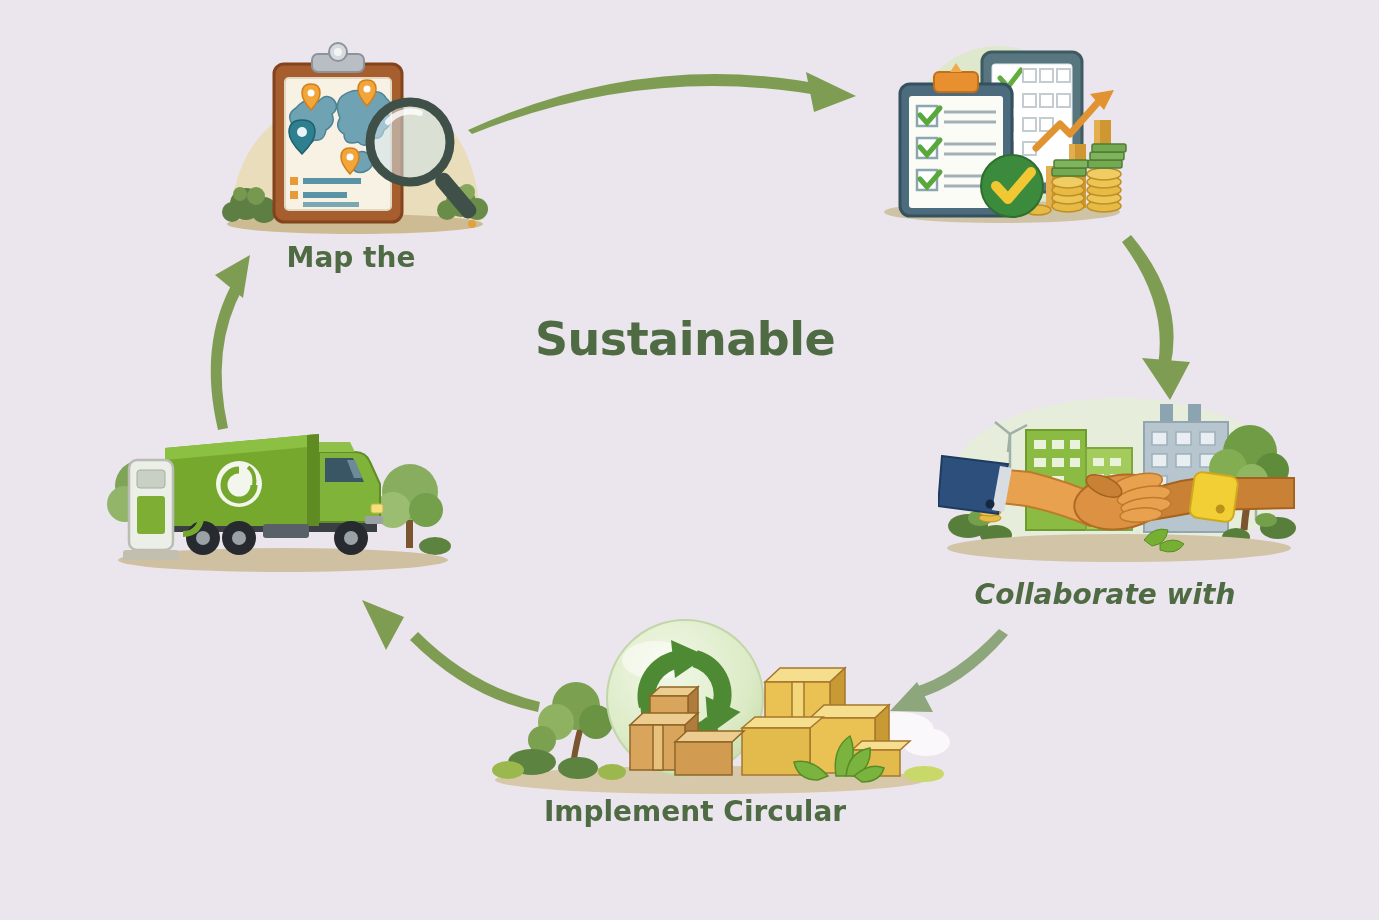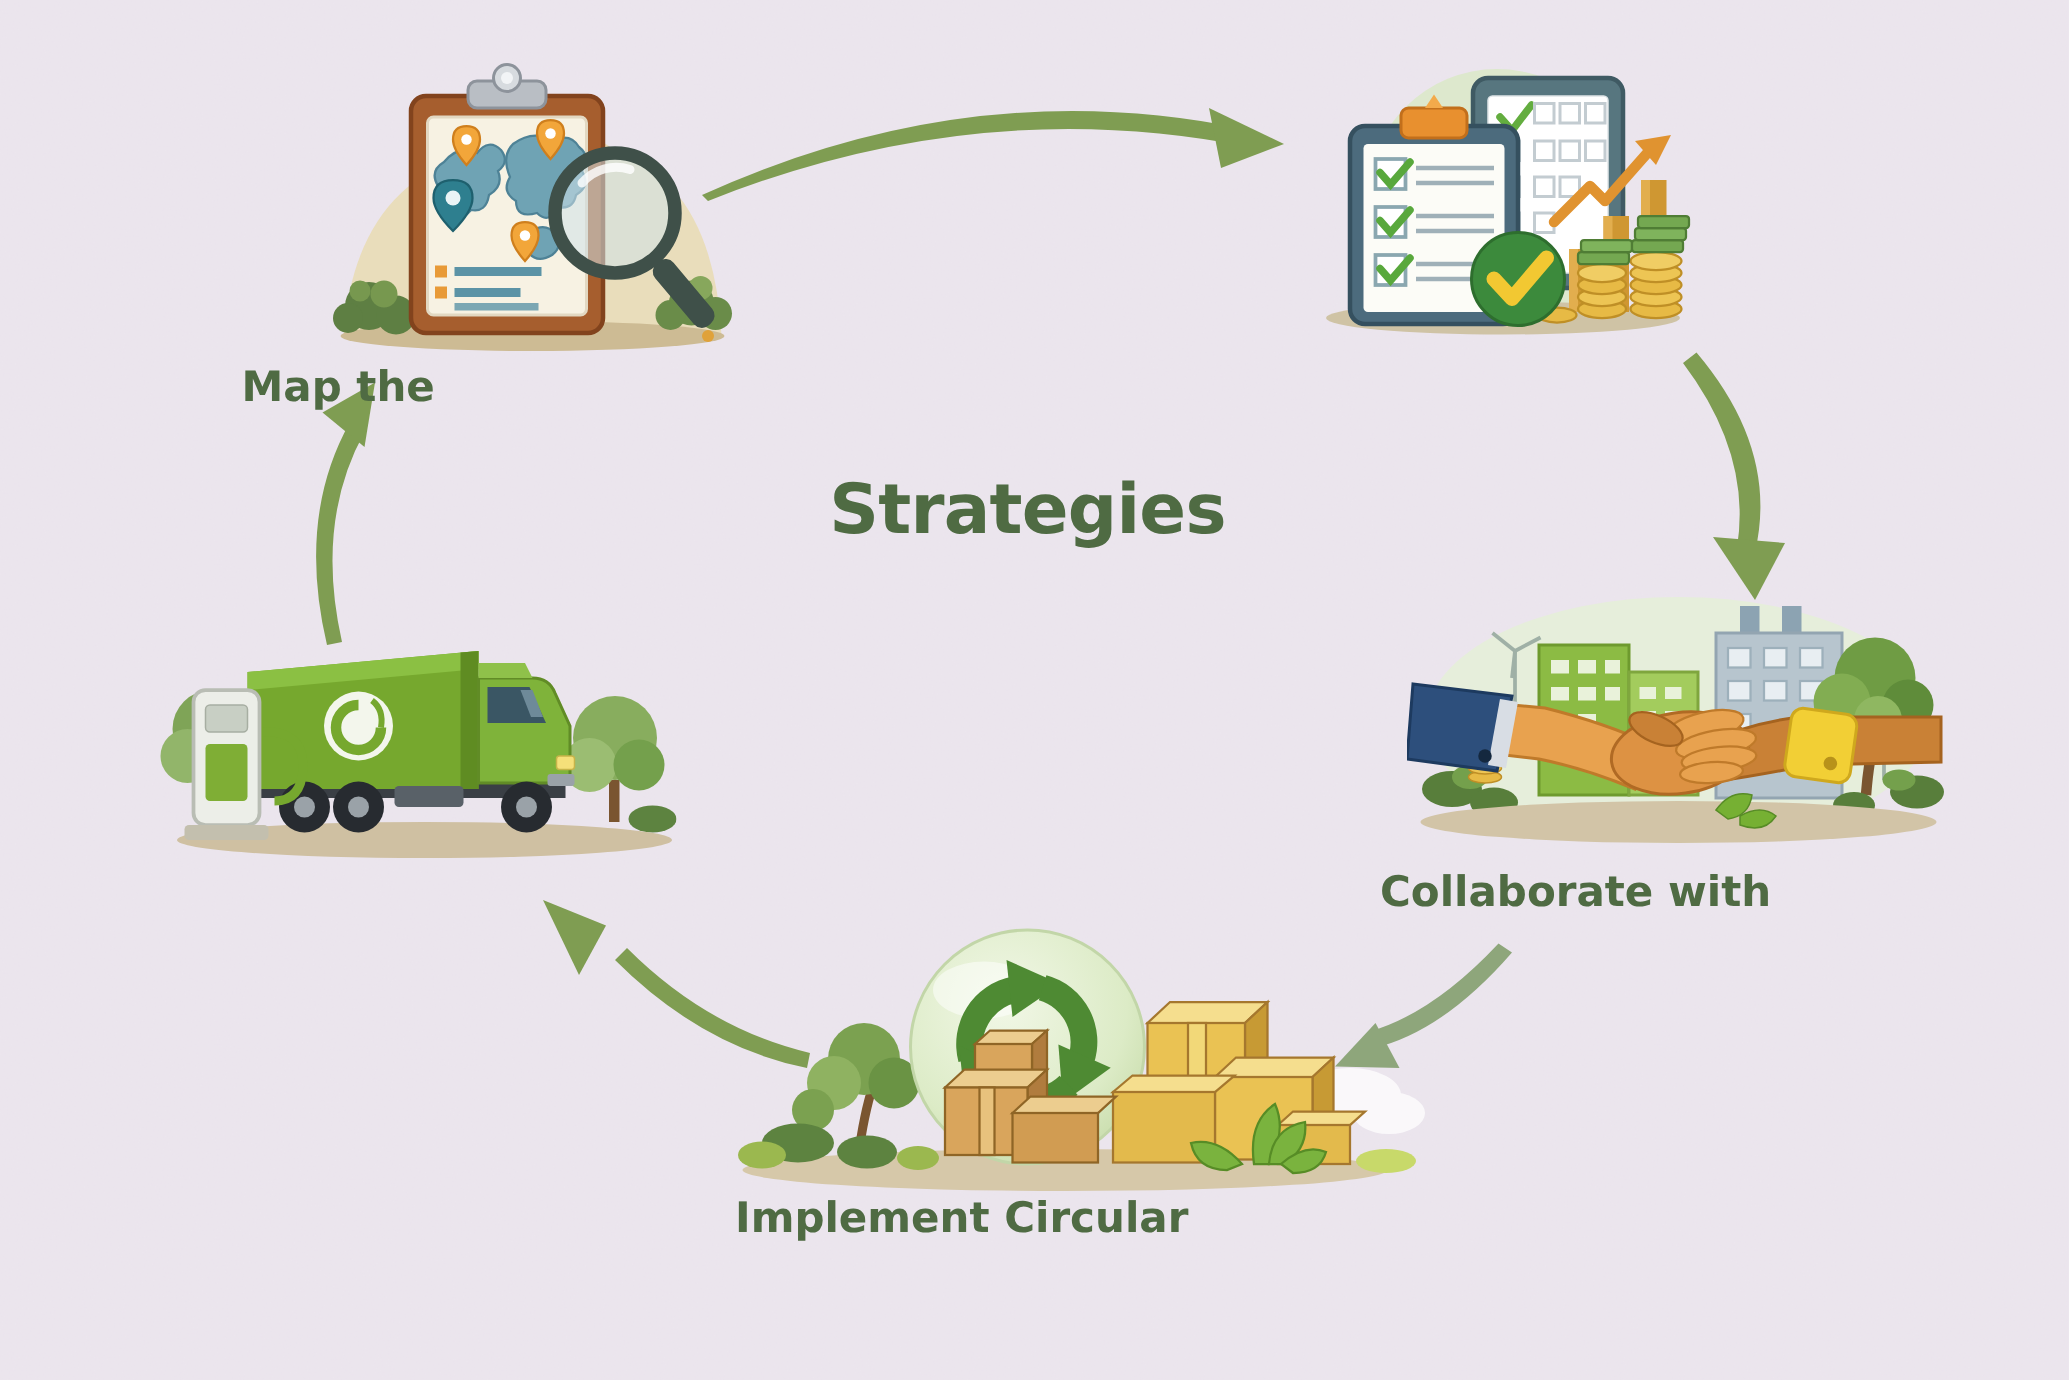--- a/index.html
+++ b/index.html
@@ -17,24 +17,24 @@
   .ill svg{display:block;}
   .title{
     position:absolute;left:455px;top:312px;width:460px;
     text-align:center;font-weight:700;font-size:46px;line-height:1.2;
     color:var(--text-green,#4f6b43);letter-spacing:-0.5px;
   }
   .label{
     position:absolute;font-weight:700;font-size:28px;line-height:1.24;
     color:var(--text-green,#4f6b43);
   }
-  .lbl-center{}
+  .lbl-center{text-align:center;}
   .lbl1{left:161px;top:241px;width:380px;}
   .lbl2{left:830px;top:228px;width:360px;}
-  .lbl3{left:920px;top:578px;width:370px;}
+  .lbl3{left:920px;top:578px;width:370px;font-style:italic;}
   .lbl4{left:490px;top:795px;width:410px;}
   .lbl5{left:210px;top:583px;width:250px;text-align:left;}
   .ill1{left:214px;top:36px;}
   .ill2{left:870px;top:38px;}
   .ill3{left:938px;top:388px;}
   .ill4{left:480px;top:610px;}
   .ill5{left:103px;top:408px;}
 </style>
 </head>
 <body>
@@ -461,21 +461,21 @@
         <path d="M 70 80 Q 100 78 99 104 Q 98 126 80 126" stroke="#76a82e" stroke-width="6" fill="none"></path>
         <rect x="26" y="52" width="44" height="90" rx="8" fill="#eceee8" stroke="#b9bdb4" stroke-width="2.5"></rect>
         <rect x="34" y="62" width="28" height="18" rx="3" fill="#c8cfc4" stroke="#a7aea2"></rect>
         <rect x="34" y="88" width="28" height="38" rx="3" fill="#7fae35"></rect>
         <rect x="20" y="142" width="56" height="10" rx="3" fill="#c3bfae"></rect>
       </g>
     </svg>
   </div>
 
   <div class="title">
-    <div>Strategies</div>
+    <div>Sustainable</div>
   </div>
 
   <div class="label lbl-center lbl1">
     <div>Map the</div>
   </div>
   <div class="label lbl-center lbl3">
     <div>Collaborate with</div>
   </div>
   <div class="label lbl-center lbl4">
     <div>Implement Circular</div>

